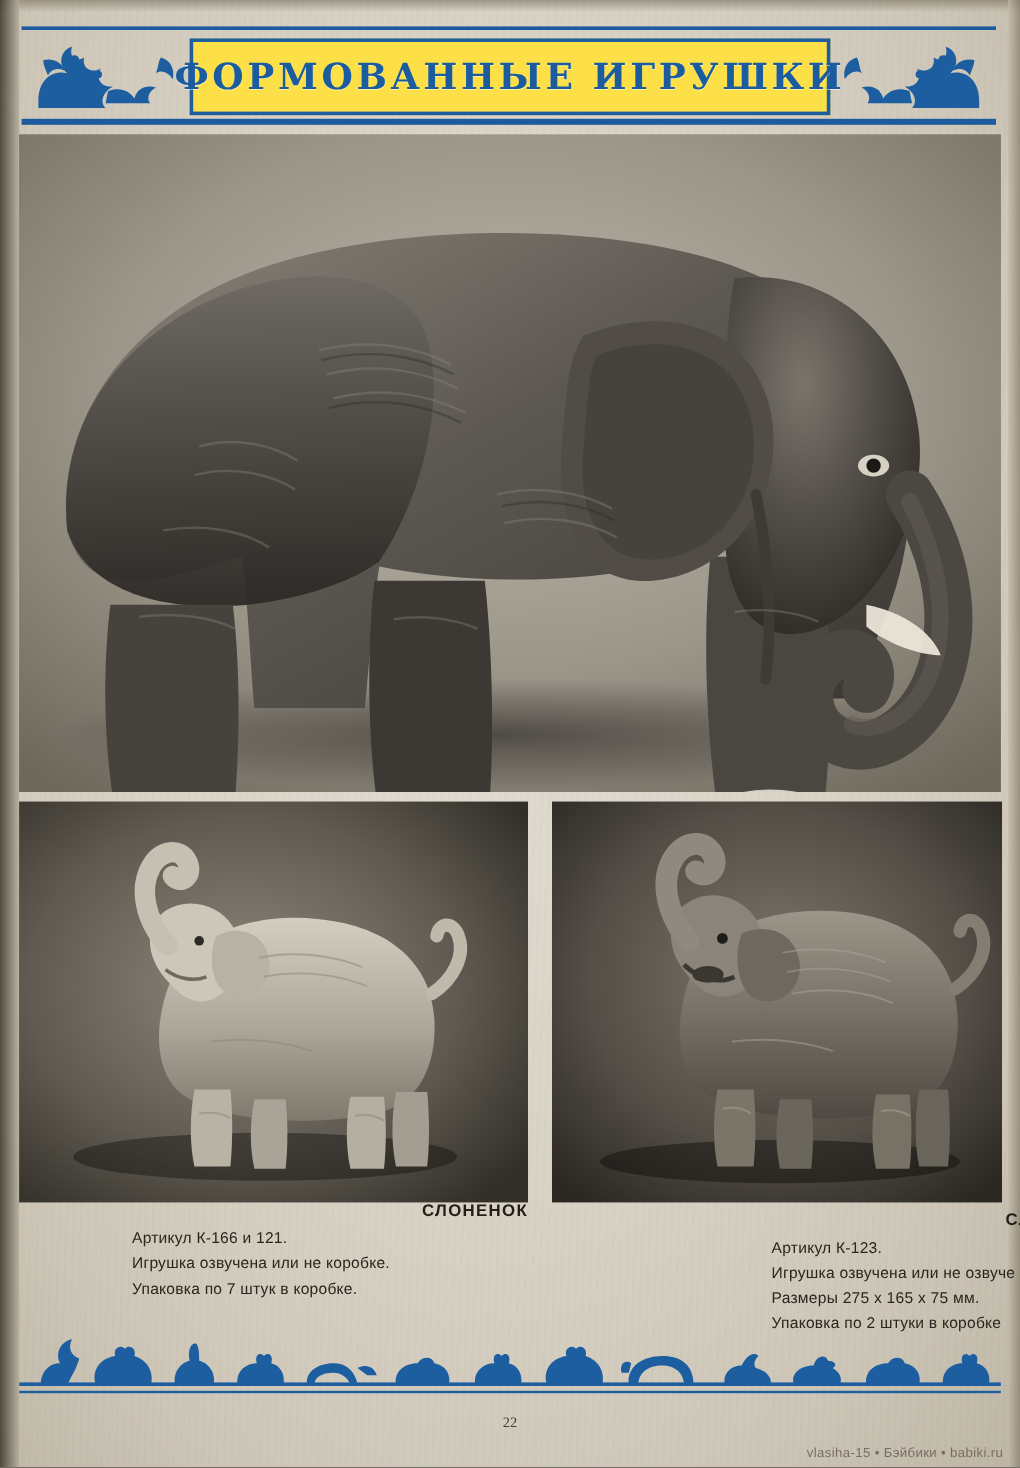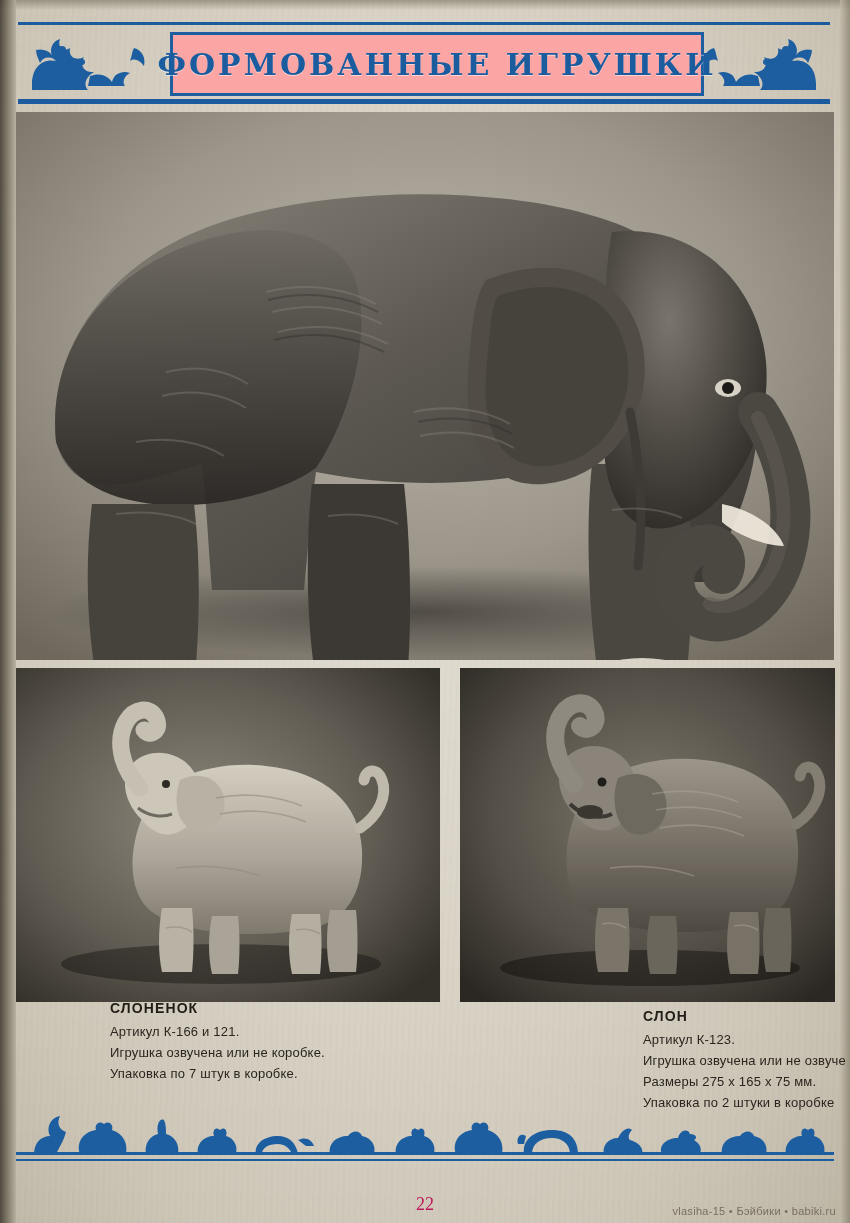--- a/index.html
+++ b/index.html
@@ -71,26 +71,26 @@
   }
   .header-rule-bottom {
     position: absolute;
     left: 0; bottom: 0;
     width: 100%;
     height: 5px;
     background: #1c5c9e;
   }
   .title-box {
     position: absolute;
-    left: 152px;
+    left: 140px;
     top: 10px;
     width: 528px;
     height: 58px;
     border: 3px solid #1d5ea1;
-    background: #fca5a5;
+    background: #fde047;
     display: flex;
     align-items: center;
     justify-content: center;
   }
   .title-text {
     font-family: "DejaVu Serif", serif;
     font-weight: bold;
     font-size: 30px;
     letter-spacing: 3px;
     color: #1b5c9f;
@@ -146,20 +146,21 @@
     font-family: "Liberation Sans", sans-serif;
   }
   .caption.left { left: 110px; top: 1000px; width: 330px; }
   .caption.right { left: 643px; top: 1008px; width: 240px; }
   .caption h3 {
     margin: 0 0 8px 0;
     font-size: 14px;
     font-weight: bold;
     letter-spacing: 1.1px;
     color: #211e18;
+    text-align: right;
   }
   .caption p {
     margin: 0 0 5px 0;
     font-size: 13px;
     line-height: 1.22;
     letter-spacing: .2px;
     color: #2a261f;
   }
 
   
@@ -179,24 +180,23 @@
     background: #1d5ea1;
   }
   .frieze-rule.a { top: 1152px; }
   .frieze-rule.b { top: 1159px; height: 2px; }
 
   .page-number {
     position: absolute;
     left: 0; right: 0;
     top: 1178px;
     text-align: center;
-    font-size: 18px;
-    color: #be185d;
+    font-size: 12px;
+    color: #404040;
     font-family: "Liberation Serif", serif;
-    margin-top: 16px;
   }
   .watermark {
     position: absolute;
     right: 14px;
     bottom: 6px;
     font-size: 11px;
     color: #6e6658;
     letter-spacing: .3px;
     opacity: .9;
   }

